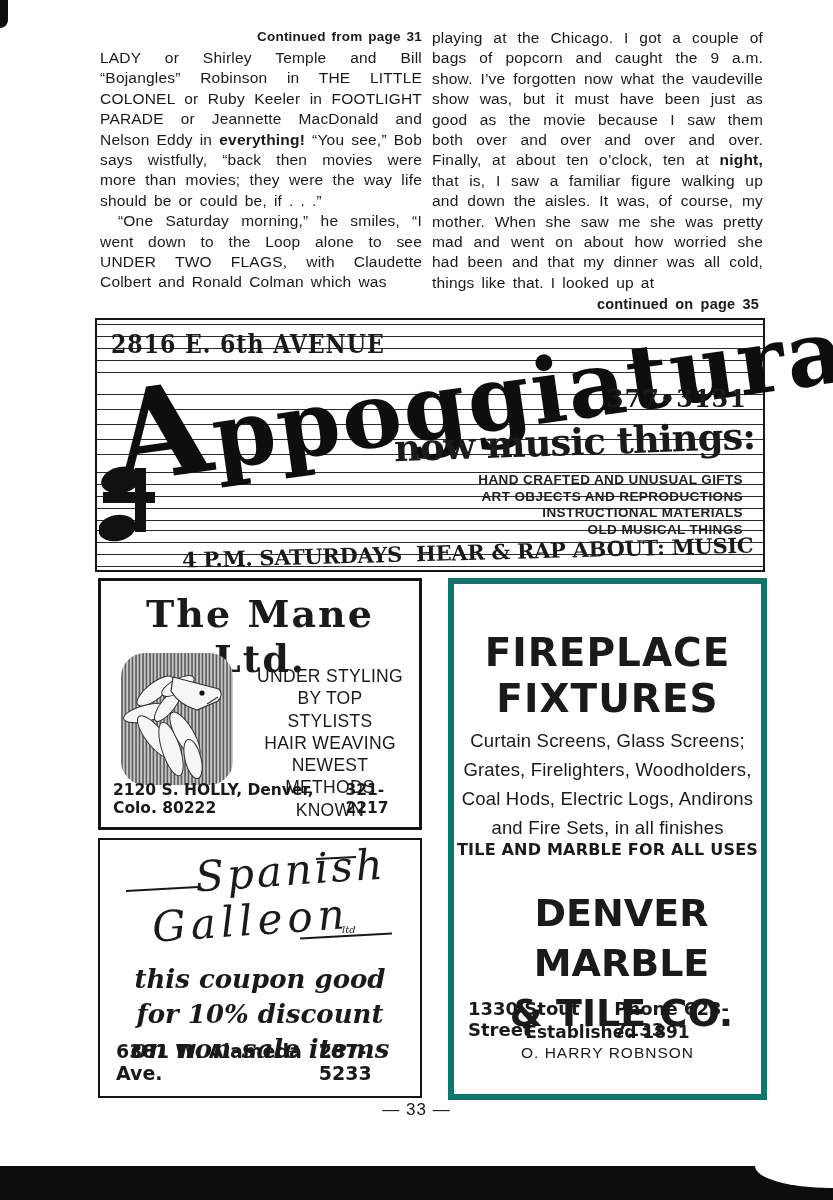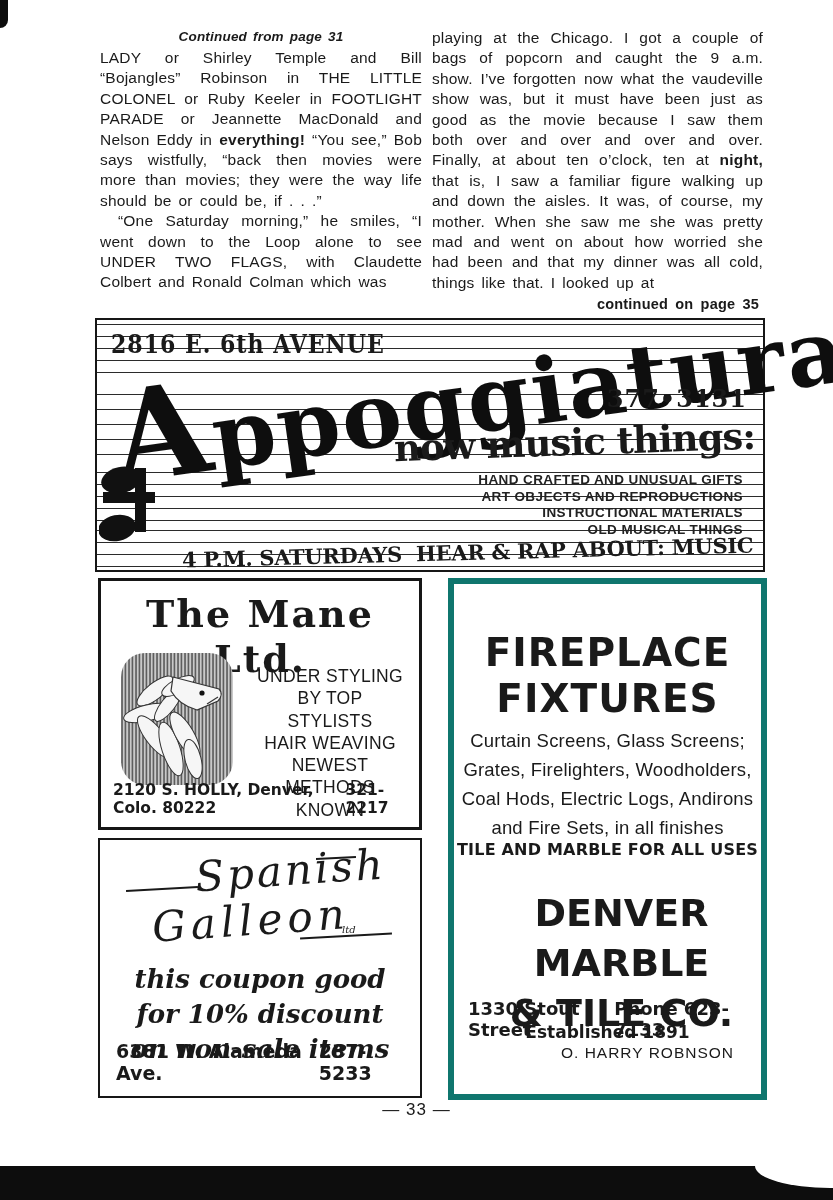--- a/index.html
+++ b/index.html
@@ -9,22 +9,22 @@
   .scan-corner-tl{position:absolute;left:0;top:0;width:8px;height:28px;background:#0d0d0d;
                   border-bottom-right-radius:8px;}
   .scan-bar-bottom{position:absolute;left:0;top:1166px;width:833px;height:34px;background:#0d0d0d;}
   .scan-corner-br{position:absolute;right:0;top:1166px;width:78px;height:22px;background:#ffffff;
                   border-bottom-left-radius:75px 22px;}
   
   .col{position:absolute;top:28px;text-align:justify;font-size:15.5px;line-height:20.4px;
        letter-spacing:.2px;word-spacing:2.5px;}
   .col-left{left:100px;width:322px;}
   .col-right{left:432px;width:331px;}
-  .cont-from{font-style:italic;font-weight:bold;font-size:13.5px;line-height:18px;
-             word-spacing:2px;text-align:center;margin-bottom:2px;}
+  .cont-from{font-weight:bold;font-size:13.5px;line-height:18px;
+             word-spacing:2px;text-align:right;margin-bottom:2px;}
   .para{margin:0;}
   .para.indent{text-indent:18px;}
   .b{font-weight:bold;}
   .cont-on{font-weight:bold;font-size:14.5px;text-align:right;padding-right:4px;margin-top:1px;
            word-spacing:3px;}
   
   .adbox{position:absolute;background:#fff;}
   .ad-appo{left:95px;top:318px;width:666px;height:250px;border:2px solid #161616;}
   .ad-mane{left:98px;top:578px;width:318px;height:246px;border:3px solid #161616;}
   .ad-galleon{left:98px;top:838px;width:320px;height:256px;border:2px solid #161616;}
@@ -88,21 +88,21 @@
              font-family:"DejaVu Sans",sans-serif;font-weight:bold;font-size:16px;
              letter-spacing:.2px;}
   .fire-co{position:absolute;left:14px;top:304px;width:100%;text-align:center;
            font-family:"DejaVu Sans",sans-serif;font-weight:bold;font-size:38px;line-height:50px;}
   .fire-addr{position:absolute;left:0;top:414px;width:100%;display:flex;
              justify-content:space-between;padding:0 14px;box-sizing:border-box;
              font-family:"DejaVu Sans",sans-serif;font-weight:bold;font-size:18px;}
   .fire-est{position:absolute;left:0;top:438px;width:100%;text-align:center;
             font-family:"DejaVu Sans",sans-serif;font-weight:bold;font-size:17px;}
   .fire-owners{position:absolute;left:0;top:460px;width:100%;display:flex;
-               justify-content:center;font-size:15.5px;letter-spacing:1px;padding-left:40px;}
+               justify-content:center;font-size:15.5px;letter-spacing:1px;}
   
   .pagenum{position:absolute;left:0;top:1100px;width:100%;text-align:center;
            font-size:17px;letter-spacing:1px;}
 </style>
 </head>
 <body>
 
 <div class="page">
 
   <div class="col col-left">

